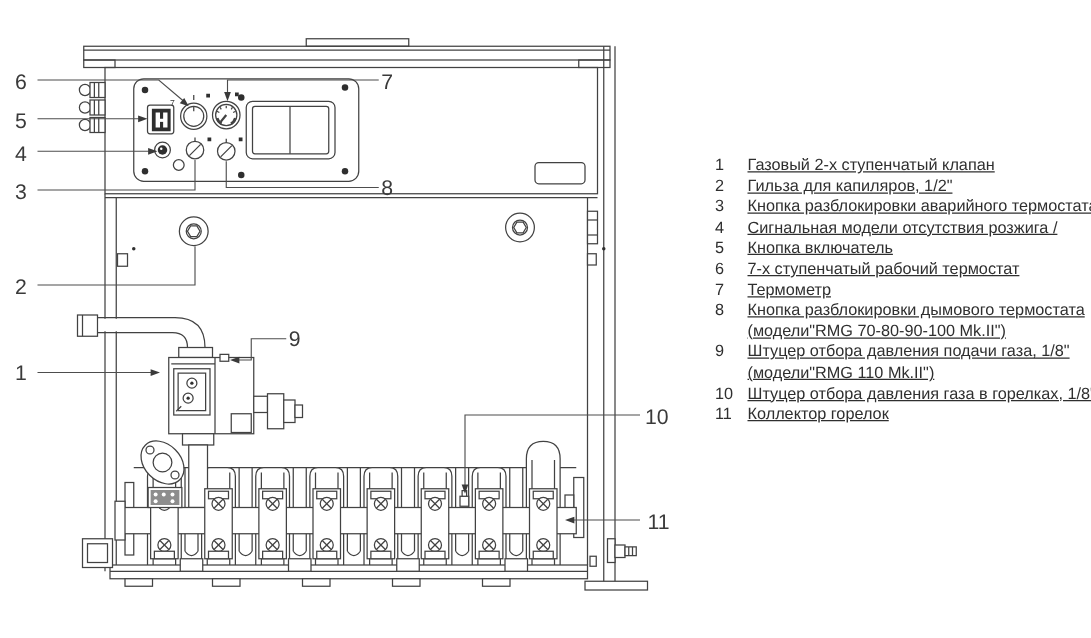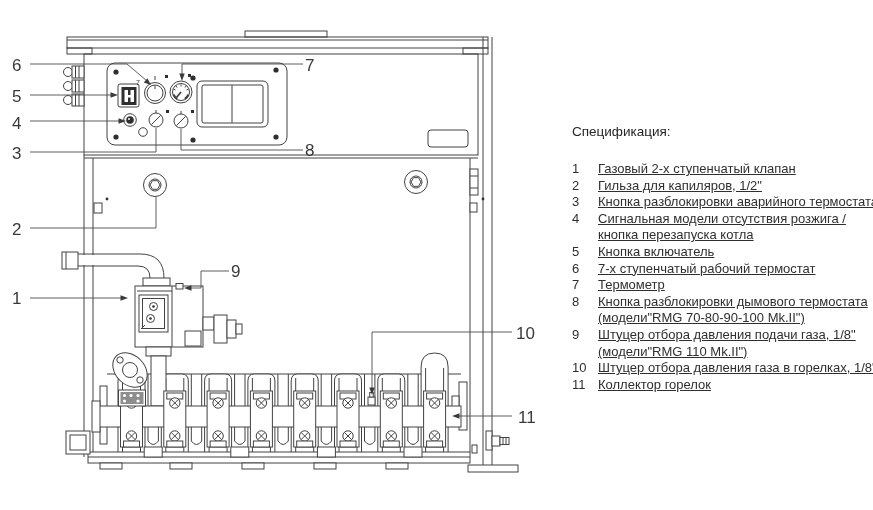--- a/index.html
+++ b/index.html
@@ -303,41 +303,36 @@
       <text class="callout" x="12" y="71">6</text>
       <text class="callout" x="305" y="71">7</text>
       <text class="callout" x="305" y="156">8</text>
       <text class="callout" x="231" y="277">9</text>
       <text class="callout" x="516" y="339">10</text>
       <text class="callout" x="518" y="423">11</text>
     </g>
   </svg>
 
   <div class="spec">
-    <div class="spec-title">Спецификация:</div>
     <div class="spec-rows">
       <div class="row">
           <span class="num">1</span>
           <span class="txt">Газовый 2-х ступенчатый клапан</span>
         </div>
       <div class="row">
           <span class="num">2</span>
           <span class="txt">Гильза для капиляров, 1/2"</span>
         </div>
       <div class="row">
           <span class="num">3</span>
           <span class="txt">Кнопка разблокировки аварийного термостата</span>
         </div>
       <div class="row">
           <span class="num">4</span>
           <span class="txt">Сигнальная модели отсутствия розжига /</span>
-        </div>
-      <div class="row">
-          <span class="num"></span>
-          <span class="txt">кнопка перезапуска котла</span>
         </div>
       <div class="row">
           <span class="num">5</span>
           <span class="txt">Кнопка включатель</span>
         </div>
       <div class="row">
           <span class="num">6</span>
           <span class="txt">7-х ступенчатый рабочий термостат</span>
         </div>
       <div class="row">

